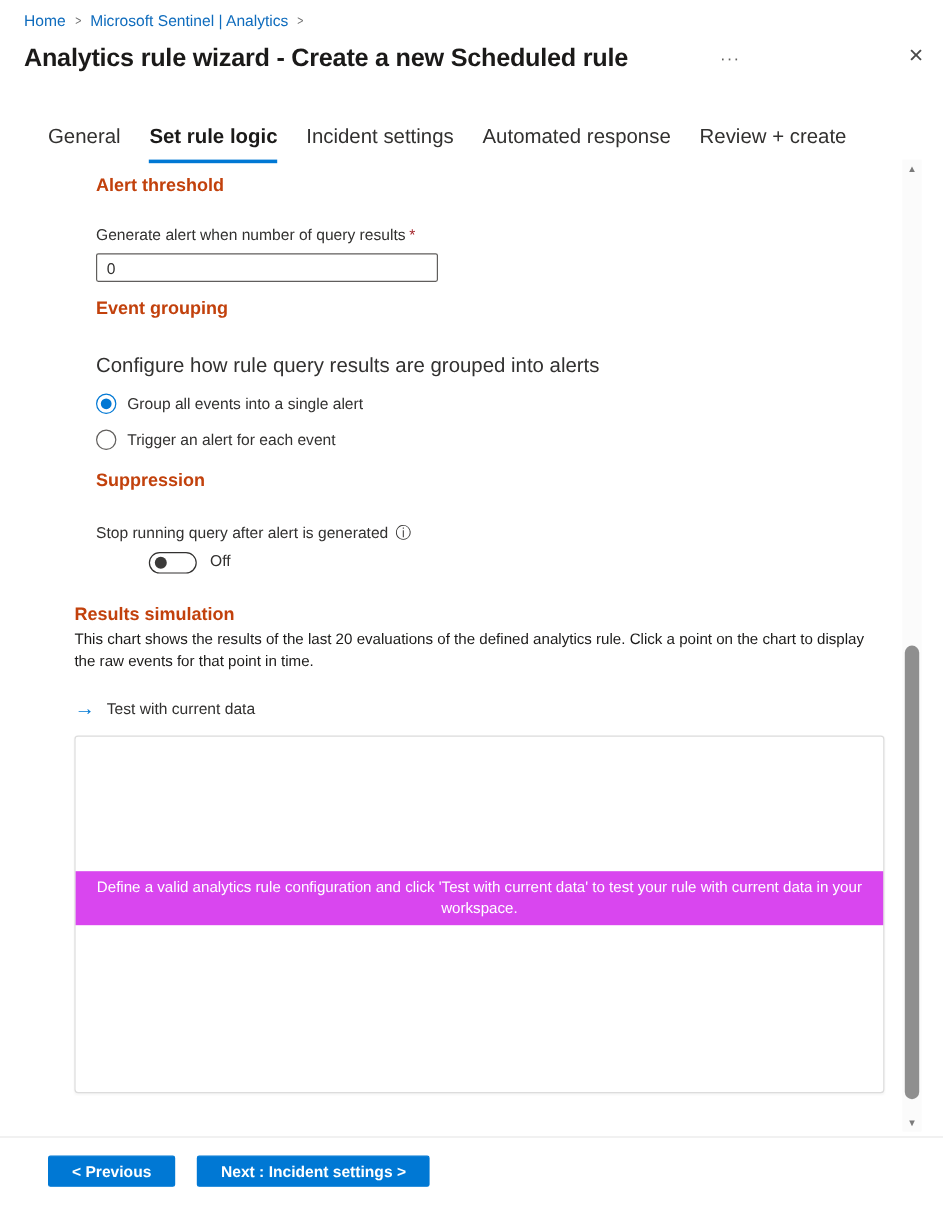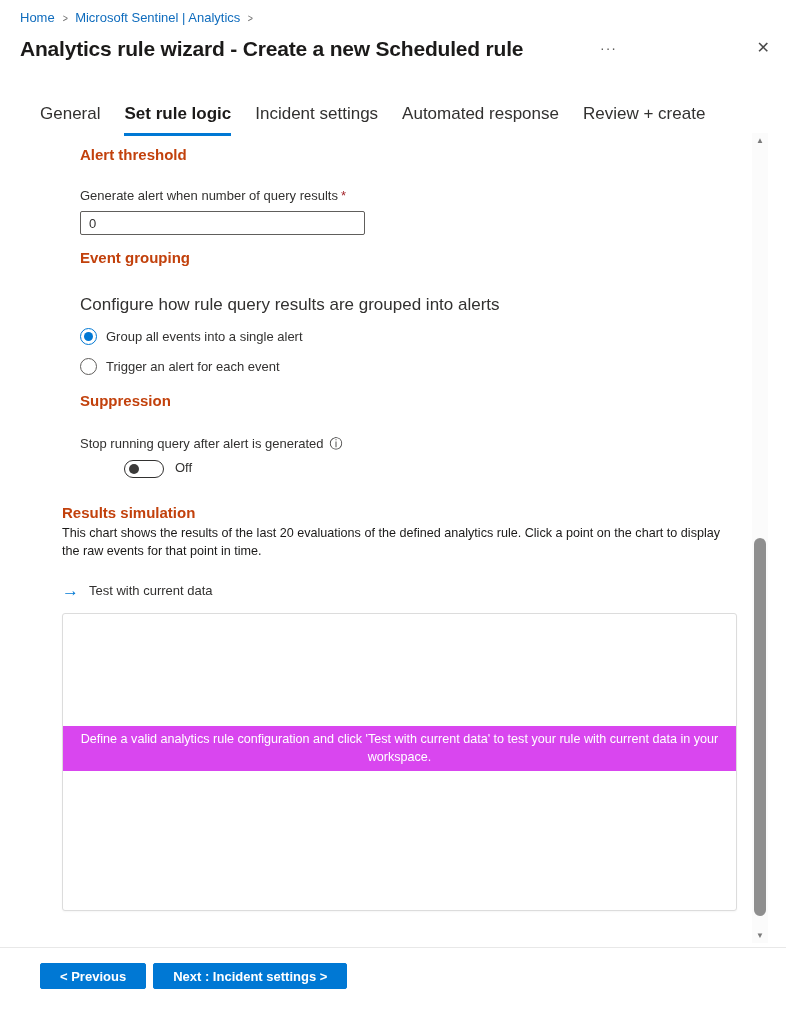--- a/index.html
+++ b/index.html
@@ -65,21 +65,21 @@
     font-size:12.6px; line-height:1.45; text-align:center; padding:4px 14px;
   }
   
   .scrollbar { position:absolute; top:133px; right:18px; width:16px; height:810px; background:#fbfbfb; }
   .sb-arrow { position:absolute; left:0; width:16px; text-align:center; color:#7a7a7a; font-size:8px; cursor:pointer; }
   .sb-arrow.up { top:3px; }
   .sb-arrow.down { bottom:3px; }
   .sb-thumb { position:absolute; left:2px; top:405px; width:12px; height:378px; background:#8f8f8f; border-radius:6px; cursor:pointer; }
   
   .footer-divider { position:absolute; left:0; right:0; top:947px; height:1px; background:#e8e8e8; }
-  .footer { position:absolute; left:40px; top:963px; display:flex; gap:7px; }
+  .footer { position:absolute; left:40px; top:963px; display:flex; gap:18px; }
   .btn {
     height:26px; padding:0 19px; background:#0078d4; color:#fff; border:1px solid #0078d4; border-radius:2px;
     font-family:"Liberation Sans",sans-serif; font-size:13px; font-weight:700; cursor:pointer;
   }
 </style>
 </head>
 <body>
 
 <nav class="breadcrumb">
   <a>Home</a>

